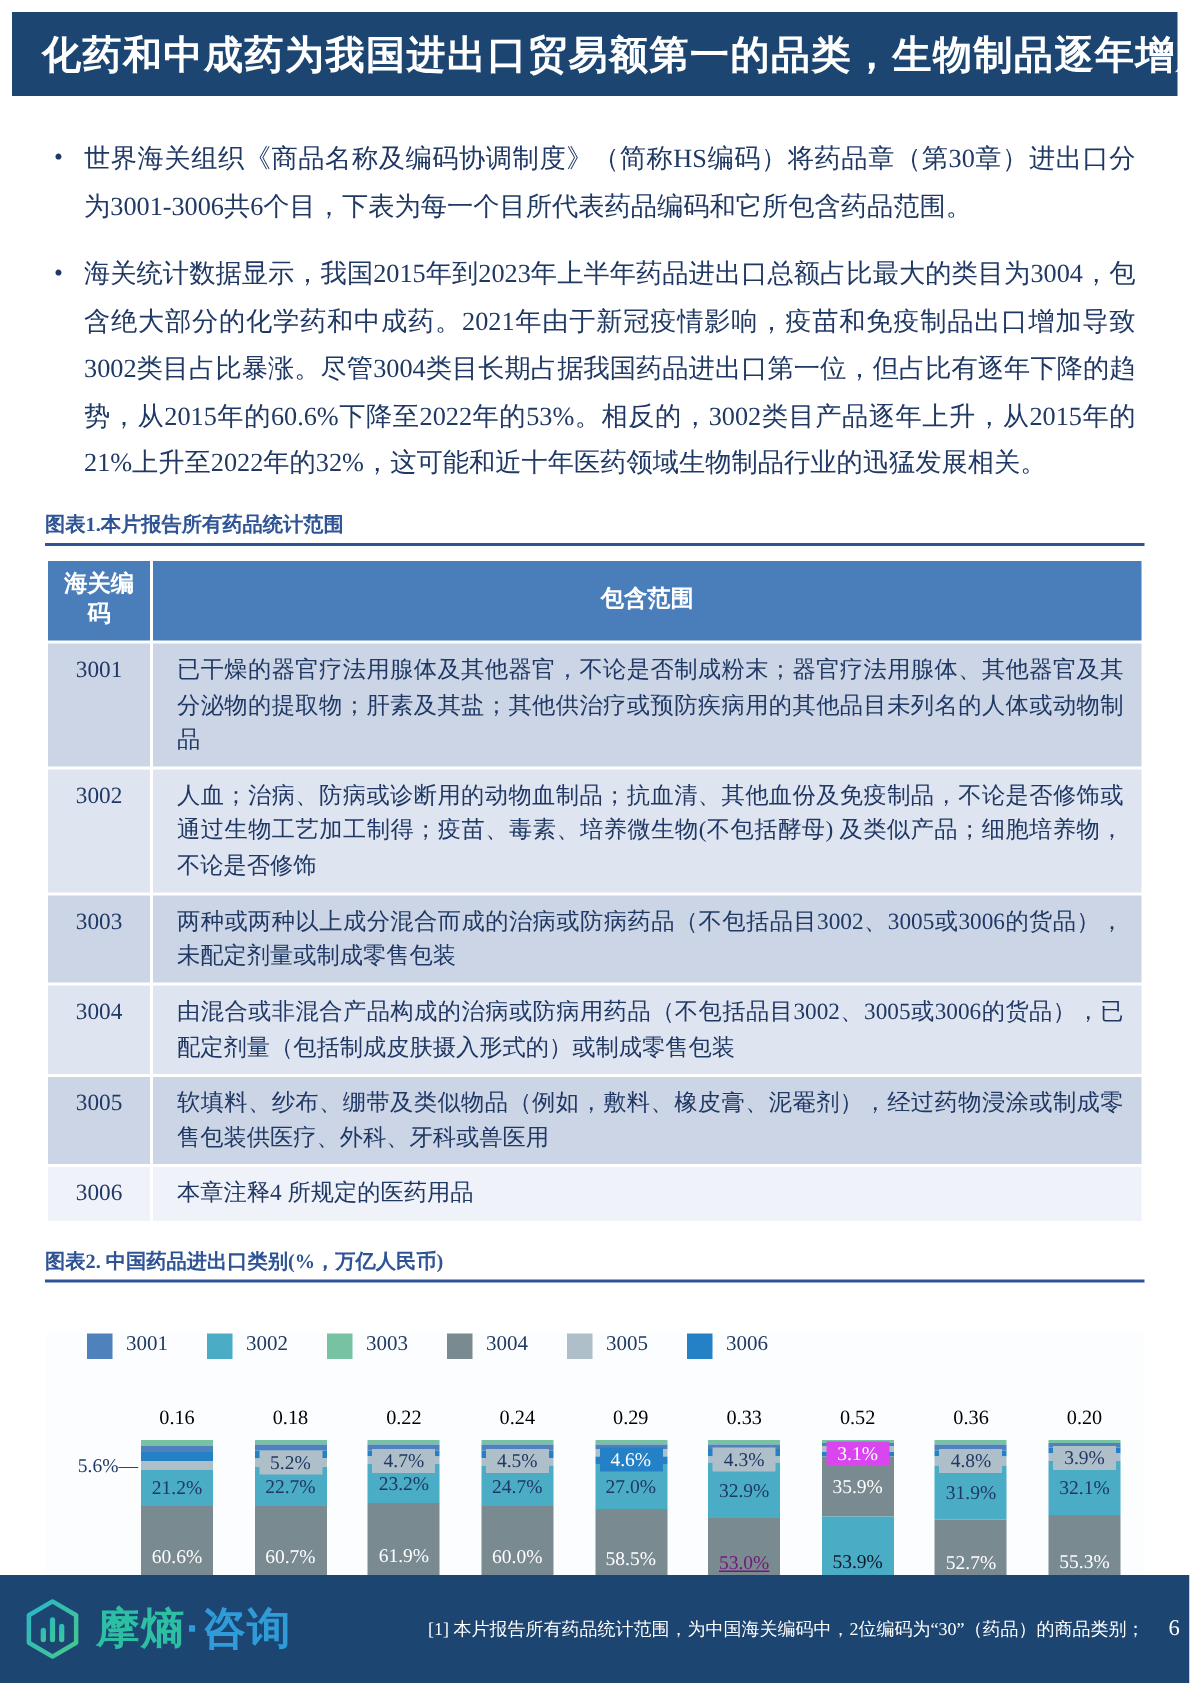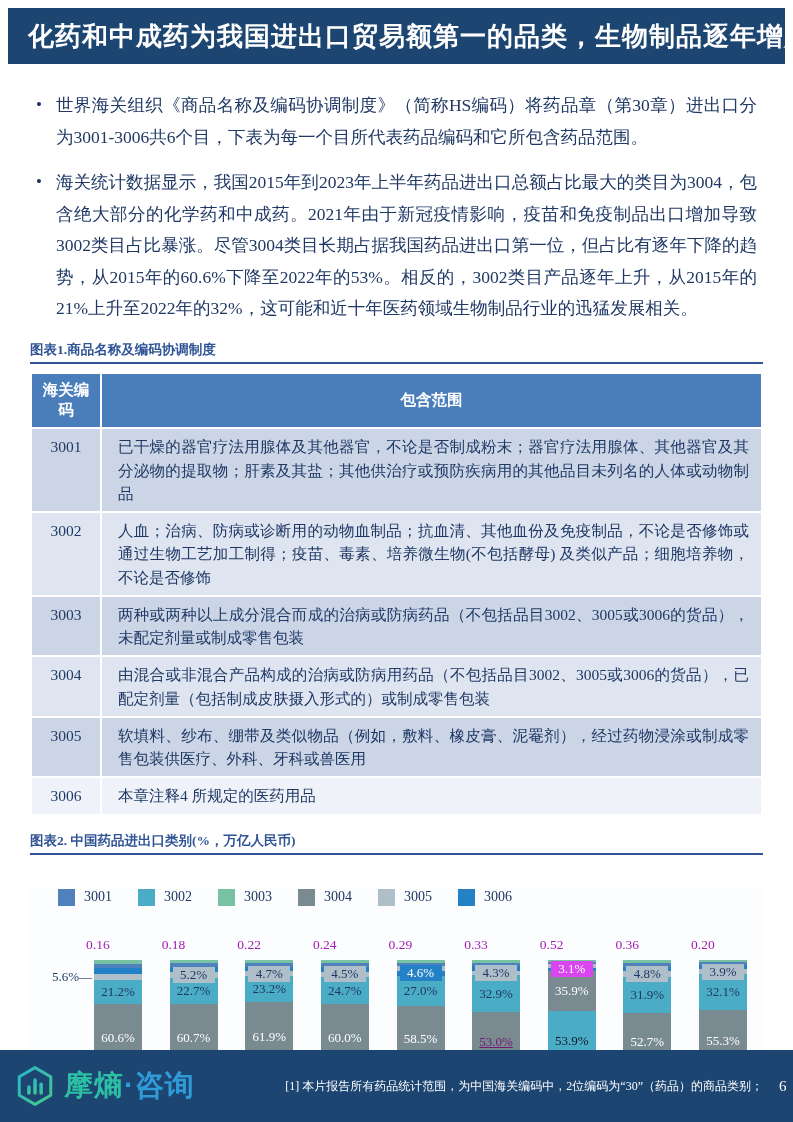--- a/index.html
+++ b/index.html
@@ -49,22 +49,22 @@
   .plot{position:relative;margin:54px 10px 0 58px;height:112px;}
   .bars{
     position:relative;height:112px;display:flex;justify-content:space-between;
     align-items:flex-end;padding:0 6px;
   }
   .axis{
     position:absolute;left:-12px;right:-2px;bottom:-1px;border-top:1.6px solid var(--axis,#3a3a3a);
   }
   .bar-col{position:relative;width:48px;height:112px;display:flex;flex-direction:column;justify-content:flex-end;}
   .bar-total{
-    position:absolute;top:-23px;left:-8px;right:-8px;text-align:left;
-    font-size:13.5px;color:#a21caf;
+    position:absolute;top:-23px;left:-8px;right:-8px;text-align:center;
+    font-size:13.5px;color:#000000;
   }
   .seg{width:100%;}
   .bar-label{
     position:absolute;left:0;right:0;text-align:center;font-size:13px;line-height:16px;height:16px;
     pointer-events:none;white-space:nowrap;
   }
   .bar-label.chip{left:3px;right:3px;}
   .bar-label.callout{left:auto;right:calc(100% + 2px);text-align:right;}
   .year-label{
     position:absolute;top:calc(100% + 8px);left:-14px;right:-14px;text-align:center;
@@ -87,21 +87,21 @@
 
 <header class="banner">
   <h1>化药和中成药为我国进出口贸易额第一的品类，生物制品逐年增加</h1>
 </header>
 
 <ul class="bullets">
   <li>世界海关组织《商品名称及编码协调制度》（简称HS编码）将药品章（第30章）进出口分为3001-3006共6个目，下表为每一个目所代表药品编码和它所包含药品范围。</li>
   <li>海关统计数据显示，我国2015年到2023年上半年药品进出口总额占比最大的类目为3004，包含绝大部分的化学药和中成药。2021年由于新冠疫情影响，疫苗和免疫制品出口增加导致3002类目占比暴涨。尽管3004类目长期占据我国药品进出口第一位，但占比有逐年下降的趋势，从2015年的60.6%下降至2022年的53%。相反的，3002类目产品逐年上升，从2015年的21%上升至2022年的32%，这可能和近十年医药领域生物制品行业的迅猛发展相关。</li>
 </ul>
 
-<div class="fig-caption">图表1.商品名称及编码协调制度</div>
+<div class="fig-caption">图表1.本片报告所有药品统计范围</div>
 
 <table class="hs">
   <thead>
     <tr>
       <th class="code-h">海关编码</th>
       <th>包含范围</th>
     </tr>
   </thead>
   <tbody>
       <tr>

